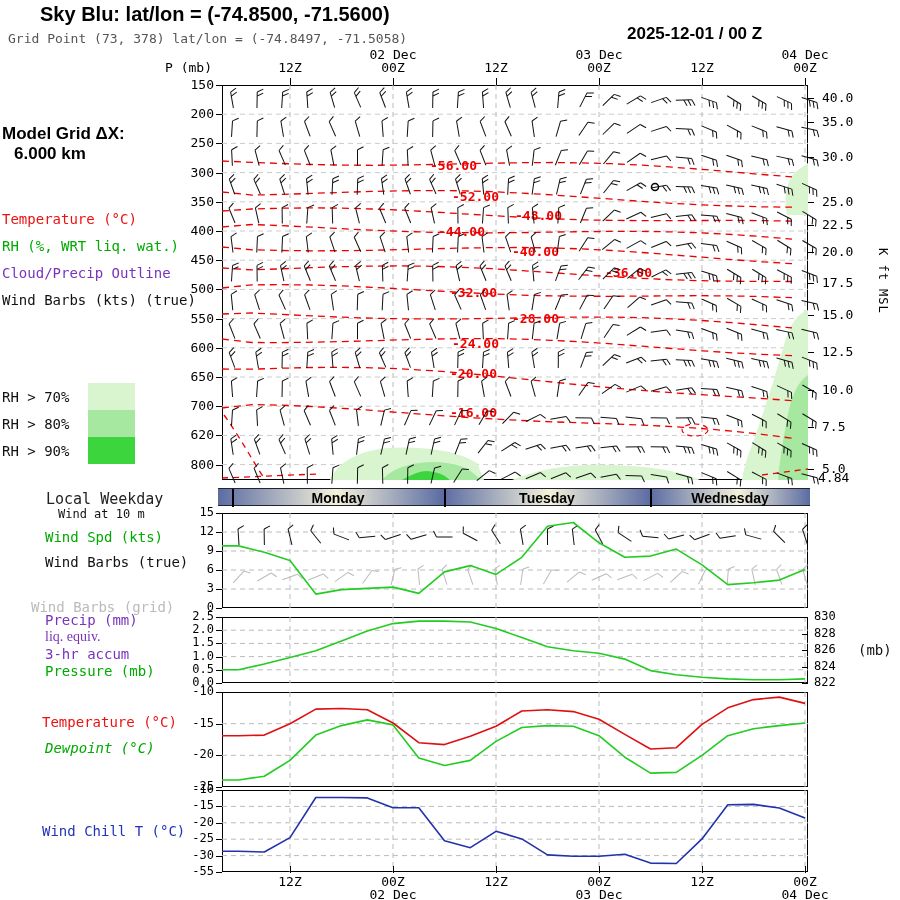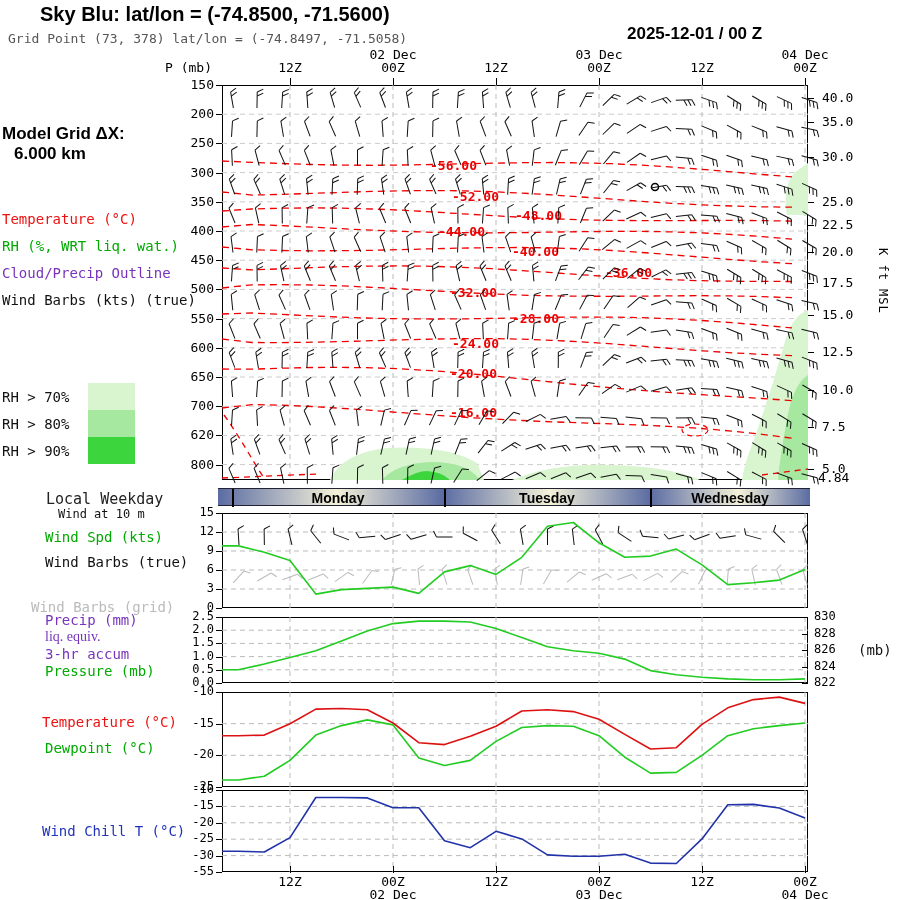--- a/index.html
+++ b/index.html
@@ -56,21 +56,21 @@
 
 <div class="abs mono12 dark" style="left:58px;top:507px;">Wind at 10 m</div>
 <div class="abs lbl14 green" style="left:45px;top:529px;">Wind Spd (kts)</div>
 <div class="abs lbl14 dark" style="left:45px;top:554px;">Wind Barbs (true)</div>
 <div class="abs lbl14 gray" style="left:31px;top:579px;margin-top:20px;">Wind Barbs (grid)</div>
 <div class="abs lbl14 purple" style="left:45px;top:612px;">Precip (mm)</div>
 <div class="abs lbl14 purple" style="left:45px;top:629px;font-family:Liberation Serif, serif;">liq. equiv.</div>
 <div class="abs lbl14 purple" style="left:45px;top:646px;">3-hr accum</div>
 <div class="abs lbl14 green" style="left:45px;top:663px;">Pressure (mb)</div>
 <div class="abs lbl14 red" style="left:42px;top:714px;">Temperature (°C)</div>
-<div class="abs lbl14 green" style="left:45px;top:740px;">Dewpoint (°C)</div>
+<div class="abs lbl14 green" style="left:45px;top:740px;font-style:italic;">Dewpoint (°C)</div>
 <div class="abs lbl14 blue" style="left:42px;top:823px;">Wind Chill T (°C)</div>
 <div class="abs lbl14 dark" style="left:858px;top:642px;">(mb)</div>
 
 <div class="abs vert" style="left:876px;top:248px;">K ft MSL</div>
 
 <div class="panel-frame" style="left:222px;top:85px;width:586px;height:395px;"></div>
 <svg id="main-svg" width="586" height="395" style="left:222px;top:85px;">
       <line x1="0" y1="29.2" x2="586" y2="29.2" stroke="#cccccc" stroke-width="1" stroke-dasharray="5 4"></line>
       <line x1="0" y1="58.4" x2="586" y2="58.4" stroke="#cccccc" stroke-width="1" stroke-dasharray="5 4"></line>
       <line x1="0" y1="87.6" x2="586" y2="87.6" stroke="#cccccc" stroke-width="1" stroke-dasharray="5 4"></line>

